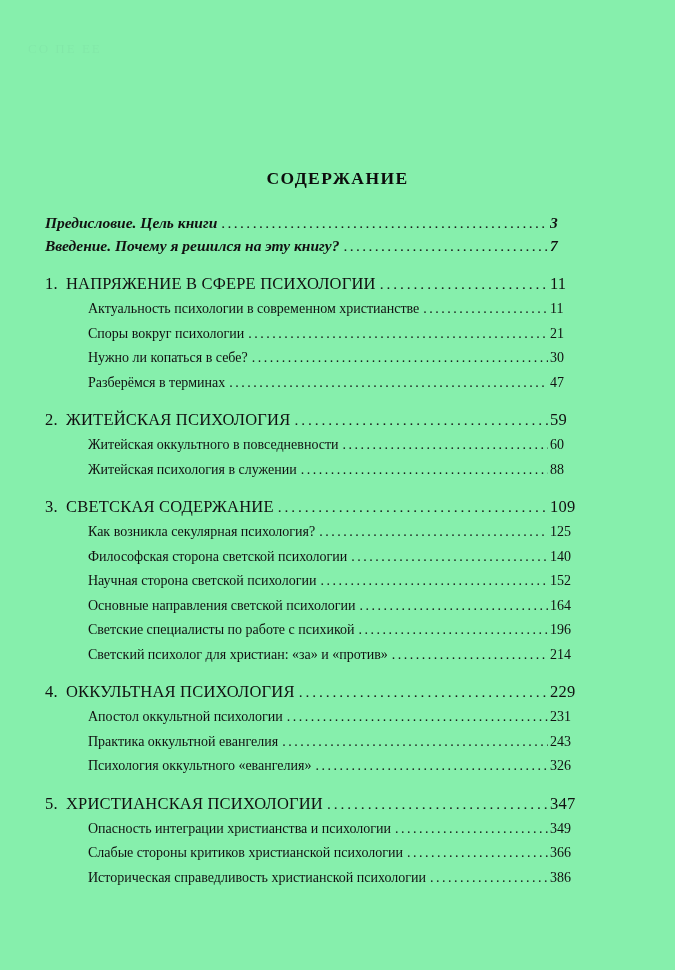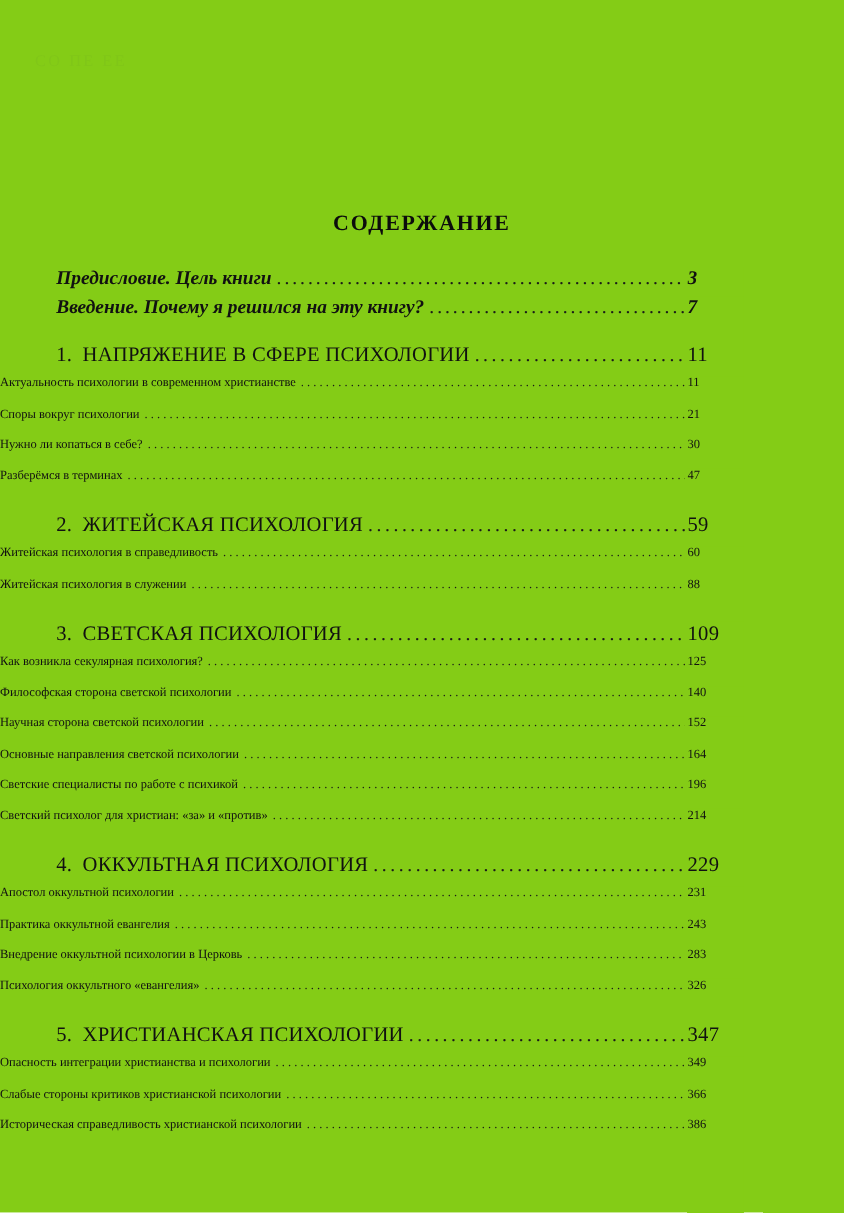--- a/index.html
+++ b/index.html
@@ -6,21 +6,21 @@
   html, body {
     margin: 0;
     padding: 0;
     background: #ffffff;
   }
 
   .page {
     position: relative;
     width: 675px;
     height: 970px;
-    background: #84cc16;
+    background: #86efac;
     overflow: hidden;
     font-family: "Liberation Serif", "DejaVu Serif", serif;
     color: #111111;
     -webkit-font-smoothing: antialiased;
   }
 
   
   .ghost {
     position: absolute;
     left: 28px;
@@ -122,22 +122,23 @@
   }
   .chapter > .row .leader {
     letter-spacing: 2.9px;
     font-size: 15.5px;
   }
 
   .chapter + .chapter { margin-top: 11px; }
 
   
   .sub .row {
-    font-size: 10px;
+    font-size: 14px;
     height: 24.5px;
+    padding-left: 88px;
   }
   .sub .row .leader {
     letter-spacing: 2.5px;
   }
 </style>
 </head>
 <body>
 
 <div class="page">
 
@@ -195,35 +196,35 @@
         </div>
         <div class="chapter">
           <div class="row">
             <span class="num">2.</span>
             <span class="label">ЖИТЕЙСКАЯ ПСИХОЛОГИЯ</span>
             <span class="leader"></span>
             <span class="page">59</span>
           </div>
           <div class="sub">
             <div class="row">
-              <span class="label">Житейская психология в справедливость</span>
+              <span class="label">Житейская оккультного в повседневности</span>
               <span class="leader"></span>
               <span class="page">60</span>
             </div>
             <div class="row">
               <span class="label">Житейская психология в служении</span>
               <span class="leader"></span>
               <span class="page">88</span>
             </div>
           </div>
         </div>
         <div class="chapter">
           <div class="row">
             <span class="num">3.</span>
-            <span class="label">СВЕТСКАЯ ПСИХОЛОГИЯ</span>
+            <span class="label">СВЕТСКАЯ СОДЕРЖАНИЕ</span>
             <span class="leader"></span>
             <span class="page">109</span>
           </div>
           <div class="sub">
             <div class="row">
               <span class="label">Как возникла секулярная психология?</span>
               <span class="leader"></span>
               <span class="page">125</span>
             </div>
             <div class="row">
@@ -265,25 +266,20 @@
               <span class="label">Апостол оккультной психологии</span>
               <span class="leader"></span>
               <span class="page">231</span>
             </div>
             <div class="row">
               <span class="label">Практика оккультной евангелия</span>
               <span class="leader"></span>
               <span class="page">243</span>
             </div>
             <div class="row">
-              <span class="label">Внедрение оккультной психологии в Церковь</span>
-              <span class="leader"></span>
-              <span class="page">283</span>
-            </div>
-            <div class="row">
               <span class="label">Психология оккультного «евангелия»</span>
               <span class="leader"></span>
               <span class="page">326</span>
             </div>
           </div>
         </div>
         <div class="chapter">
           <div class="row">
             <span class="num">5.</span>
             <span class="label">ХРИСТИАНСКАЯ ПСИХОЛОГИИ</span>

